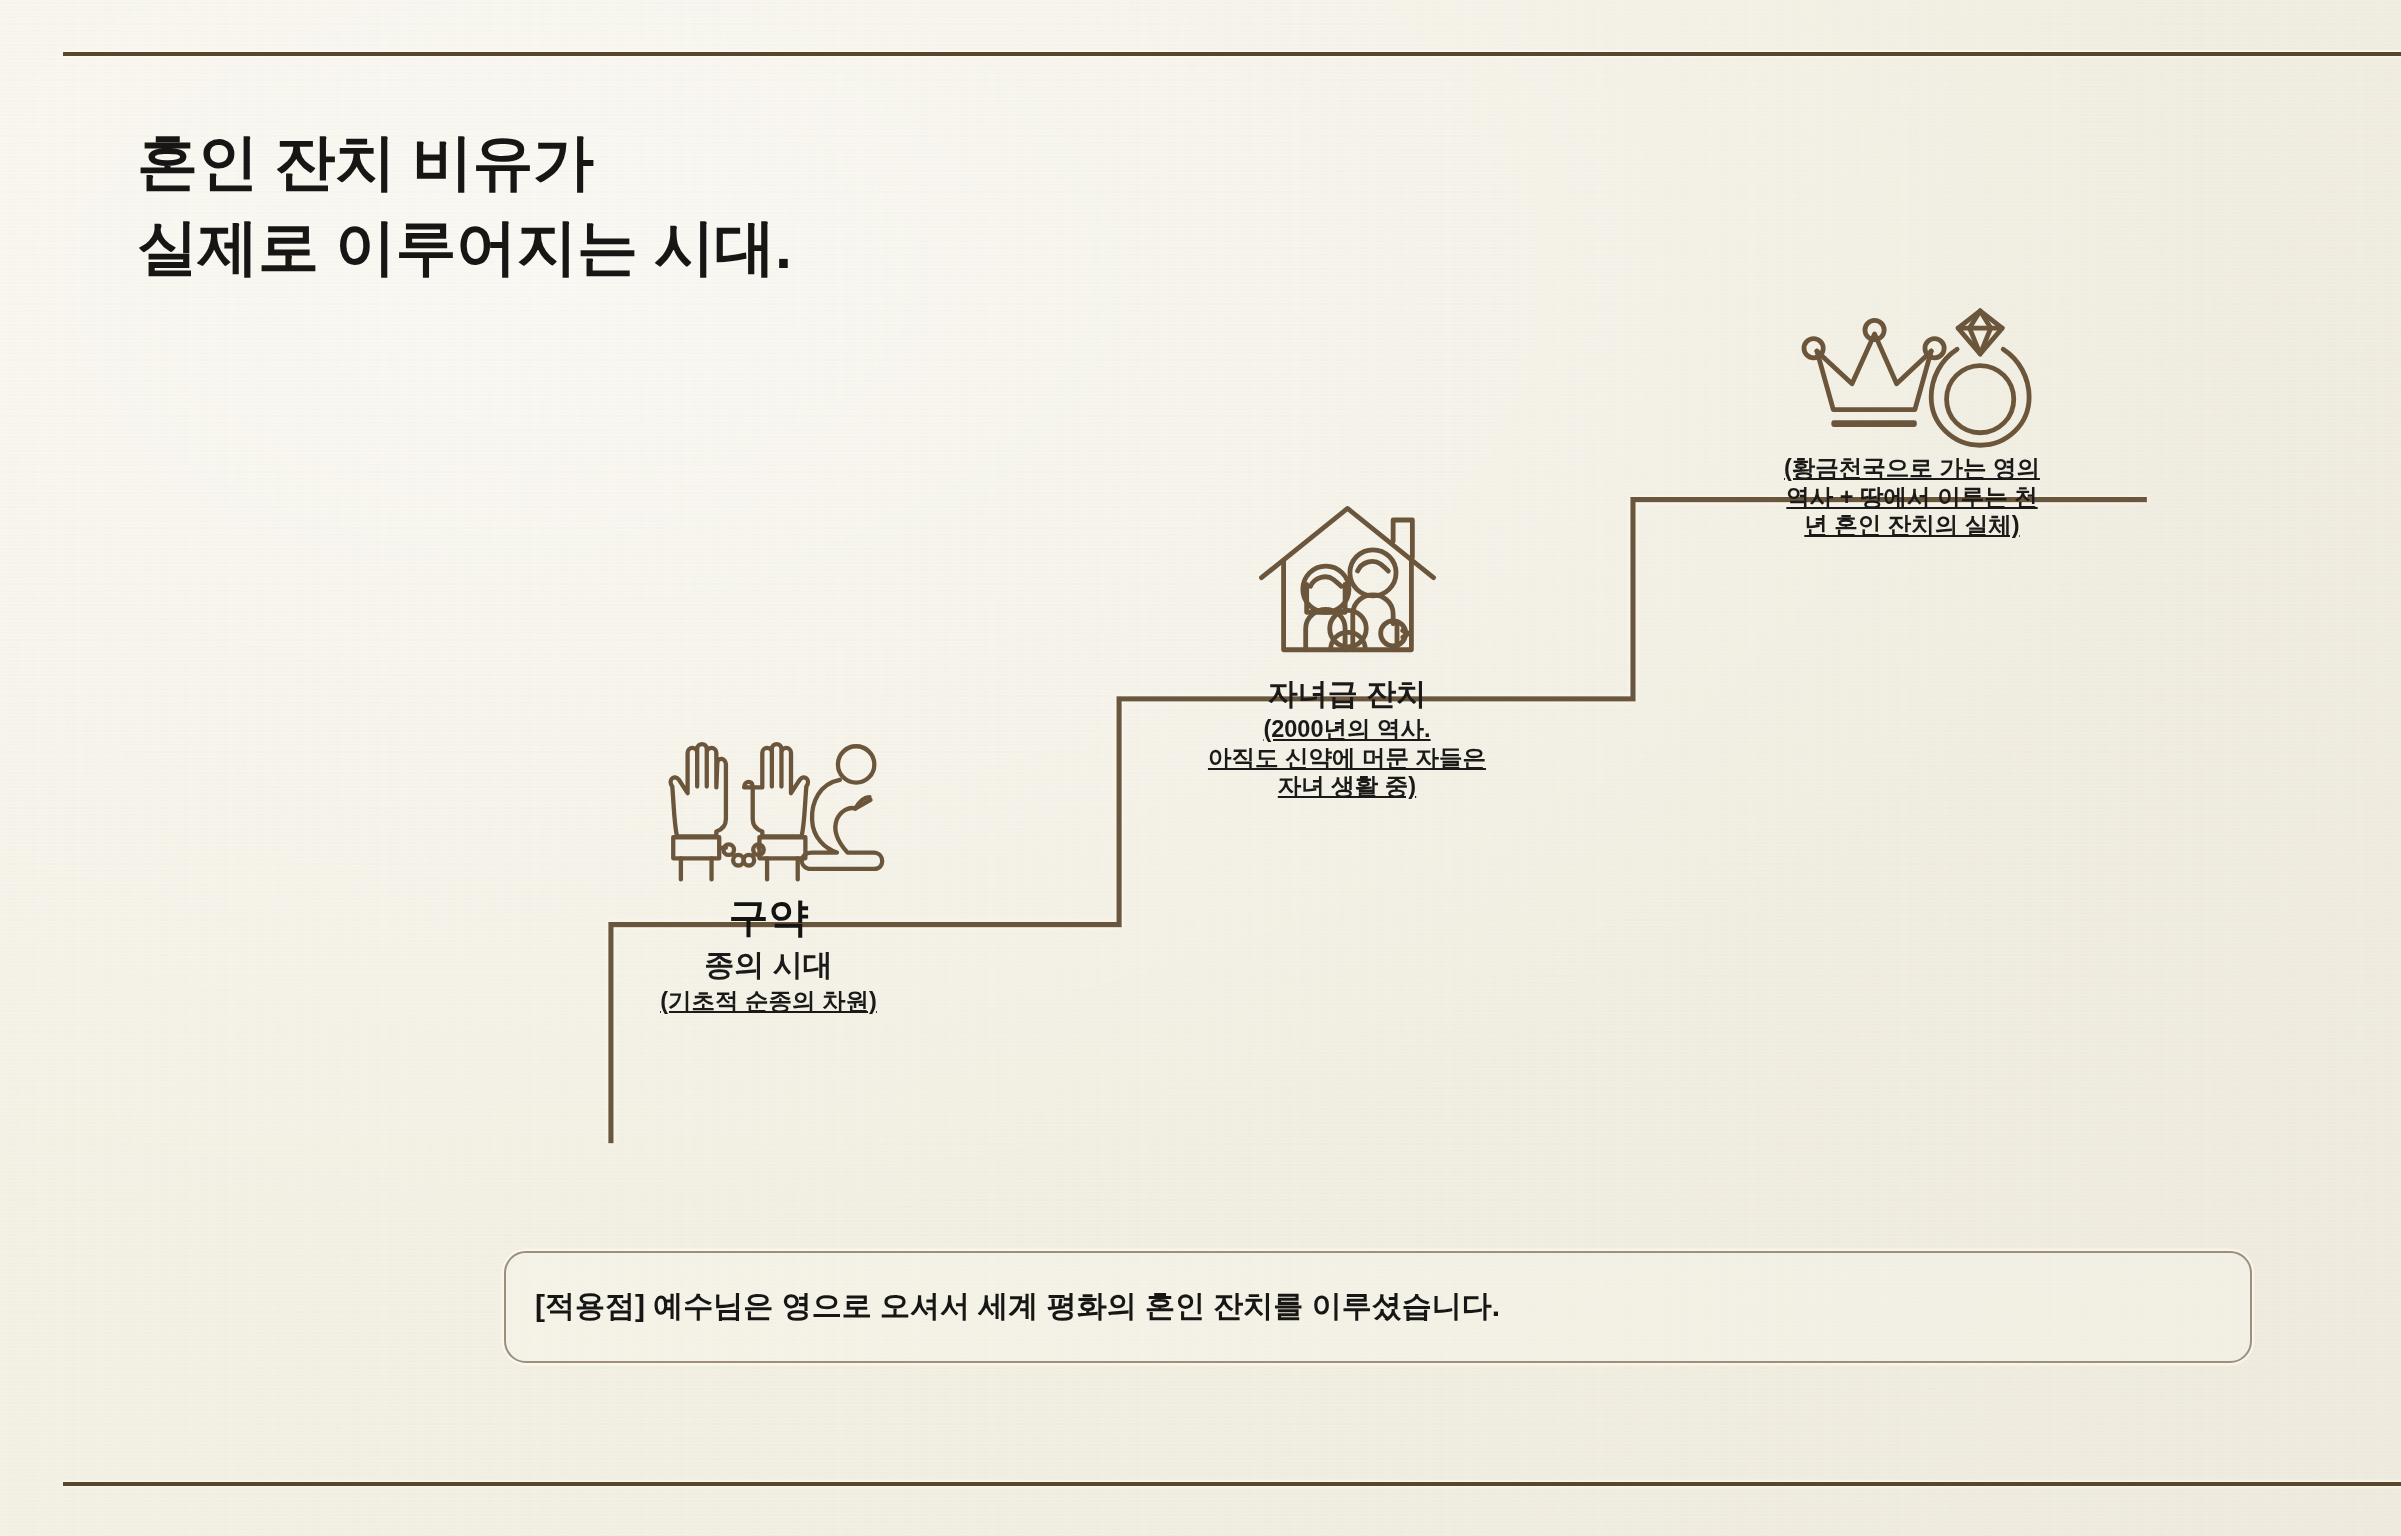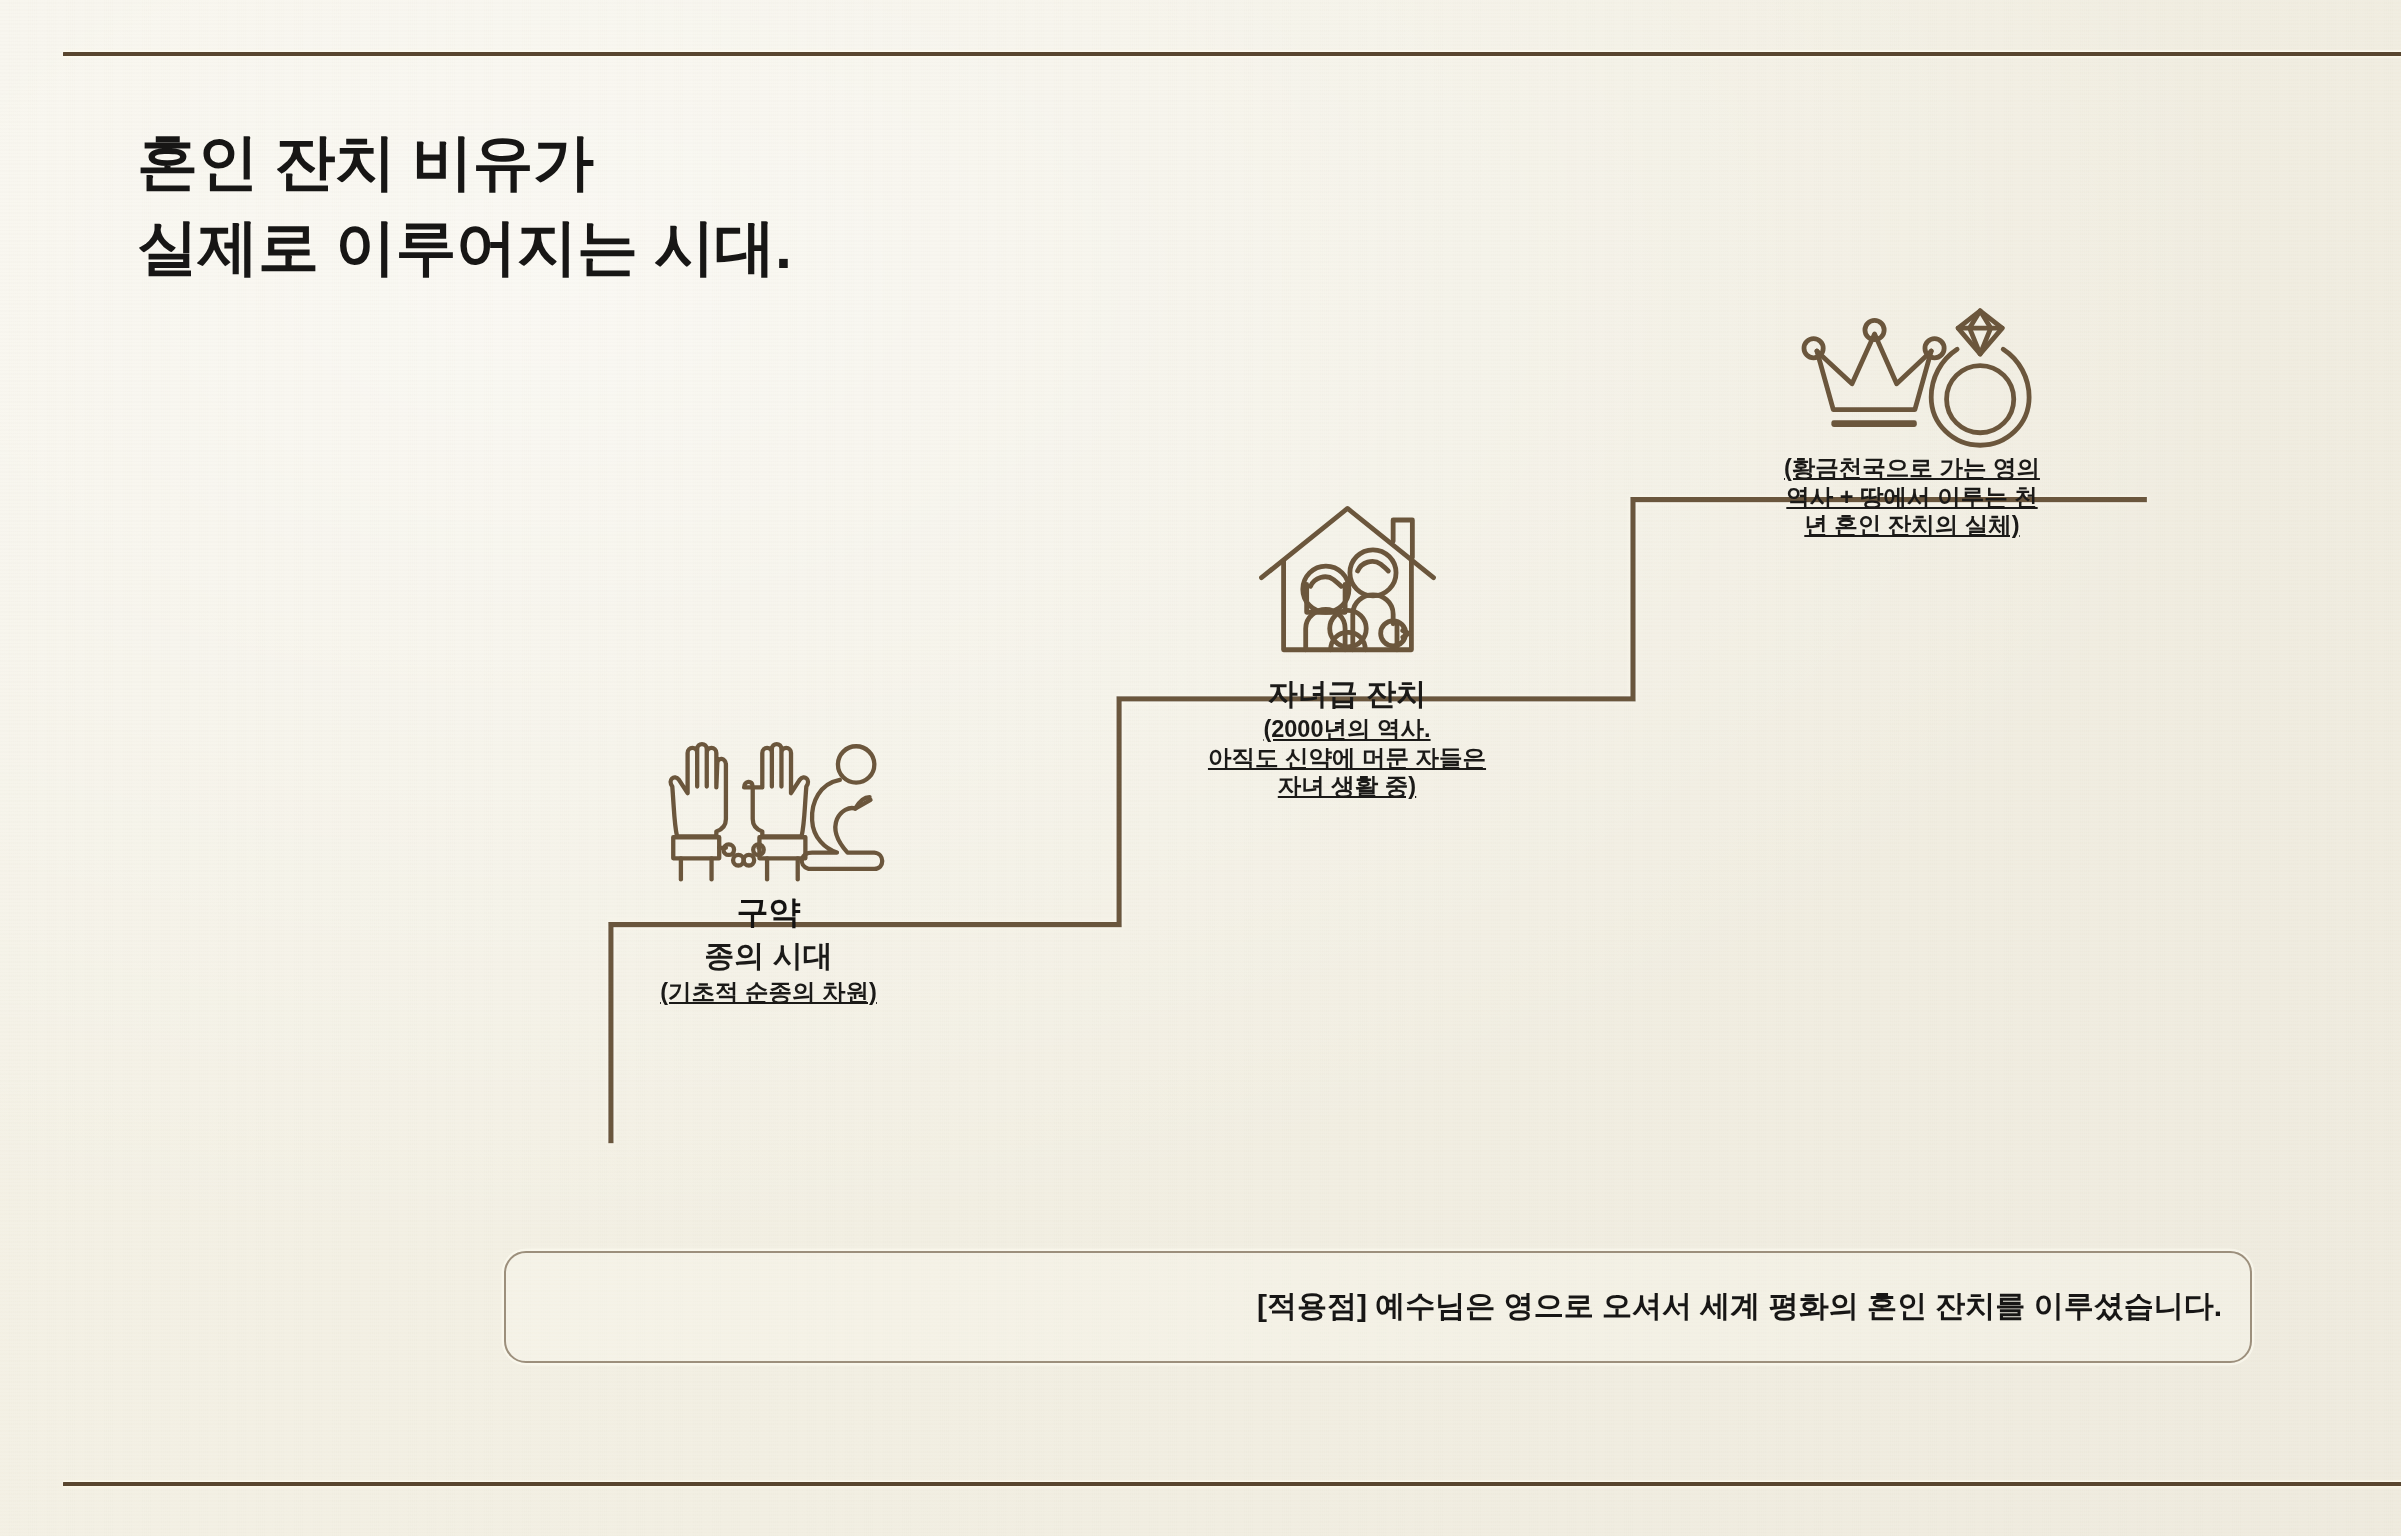--- a/index.html
+++ b/index.html
@@ -90,35 +90,35 @@
     line-height: 1.22;
     margin-top: 2.9px;
     white-space: pre-line;
     text-decoration: underline;
   }
 
   #step-old     { left: 514px; top: 730px; width: 509px; }
   #step-new     { left: 1047px; top: 495px; width: 600px; }
   #step-present { left: 1643px; top: 307px;  width: 538px; }
 
-  #step-old .step-title     { font-size: 32px; }
+  #step-old .step-title     { font-size: 40px; }
   #step-new .step-title     { font-size: 40px; }
   #step-present .step-title { font-size: 40px; }
 
   
   #callout {
     position: absolute;
     left: 504px;
     top: 1251px;
     width: 1748px;
     box-sizing: border-box;
     border: 2.4px solid #9c8f7c;
     border-radius: 22px;
     padding: 31px 28px 33px 29px;
-    text-align: right;
+    text-align: left;
     background: rgba(255,253,245,0.22);
     box-shadow: 0 0 0 2.4px rgba(255,253,243,0.55);
   }
   .callout-line {
     color: #171615;
     font-weight: 700;
     font-size: 30px;
     line-height: 1.48;
   }
 </style>

